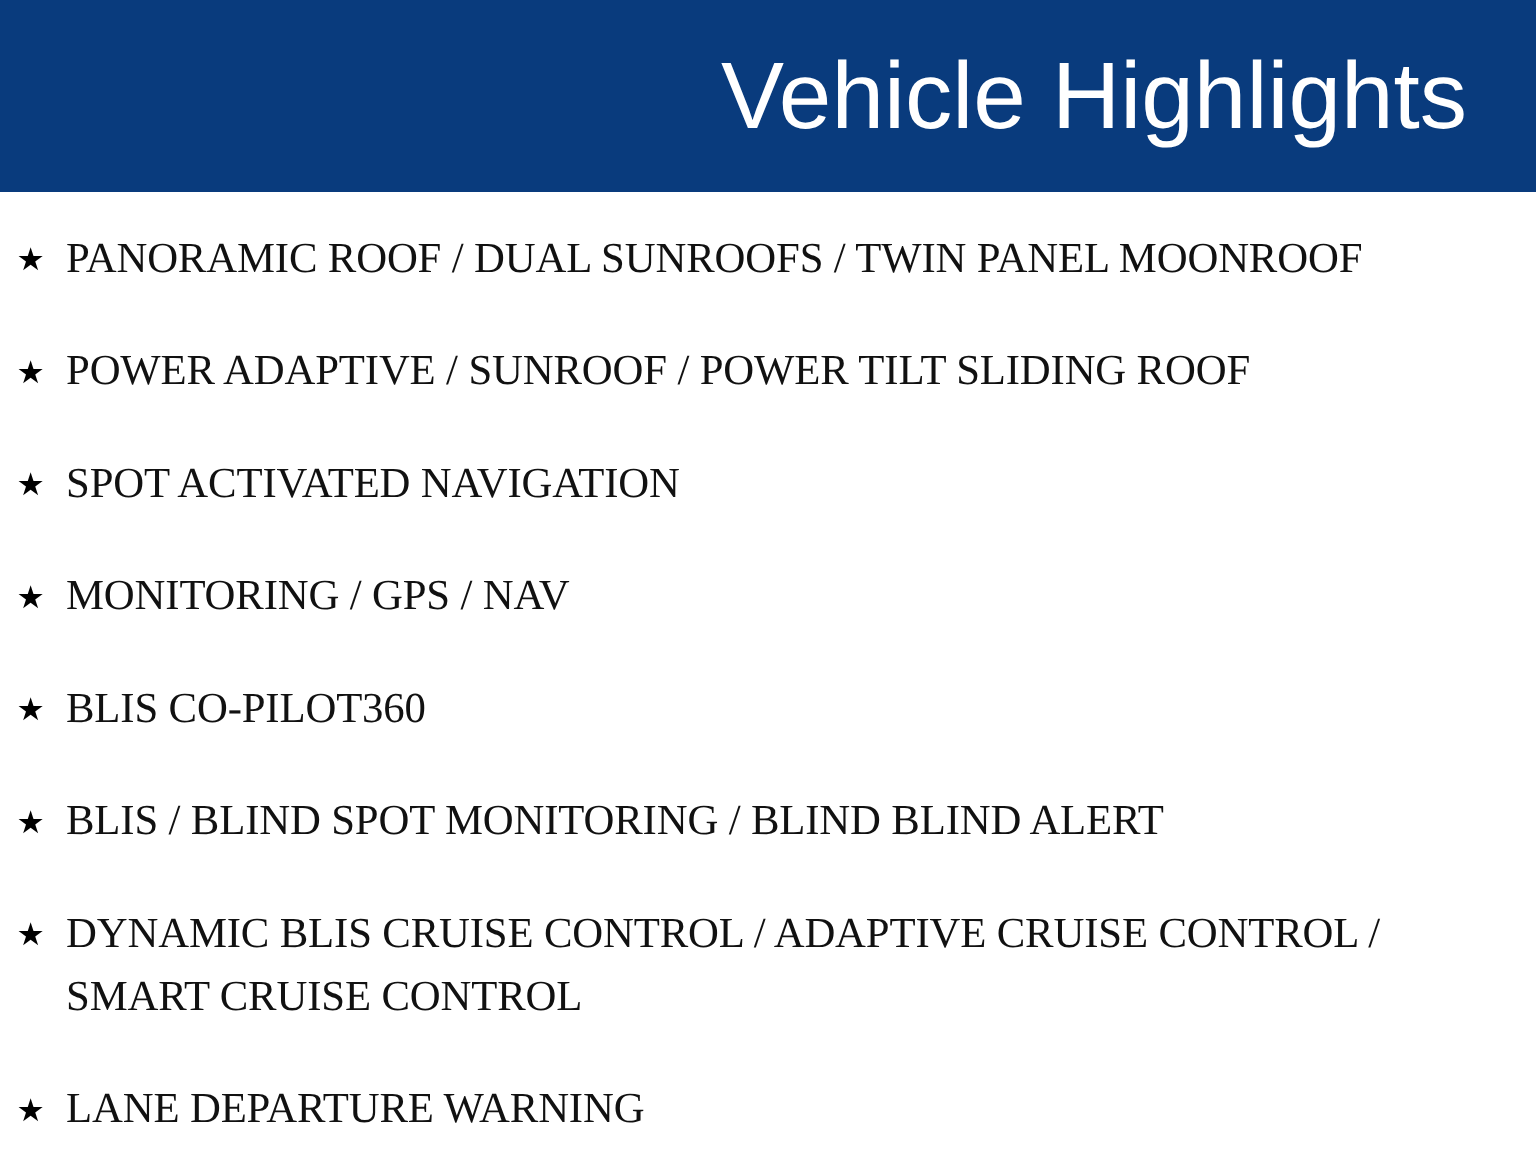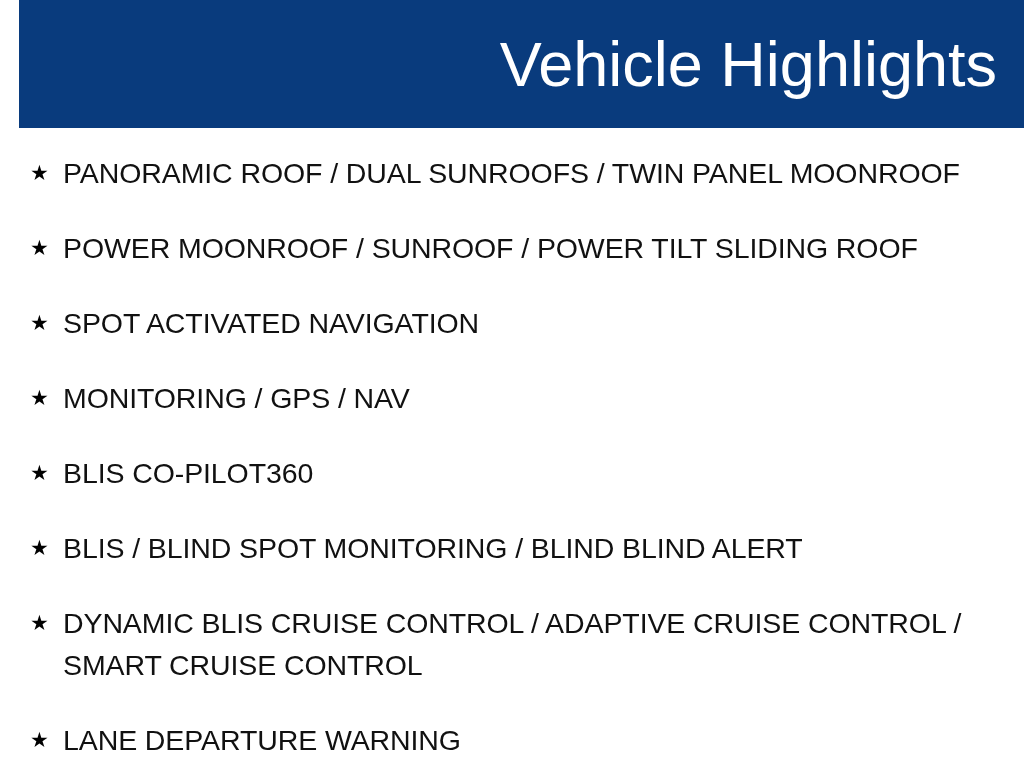--- a/index.html
+++ b/index.html
@@ -12,21 +12,20 @@
     background: #ffffff;
     font-family: "Liberation Sans", sans-serif;
     overflow: hidden;
   }
 
   .slide {
     position: relative;
     width: 980px;
     height: 768px;
     background: #ffffff;
-    margin-left: 19px;
   }
 
   
   .header-band {
     position: absolute;
     left: 0;
     top: 0;
     width: 1024px;
     height: 128px;
     background: #093b7d;
@@ -79,21 +78,21 @@
     line-height: 42px;
     color: #000000;
     font-family: "DejaVu Sans", sans-serif;
     font-size: 21px;
     text-align: left;
   }
 
   .highlight-text {
     display: block;
     color: #111111;
-    font-family: Liberation Sans, sans-serif;
+    font-family: Liberation Serif, serif;
     font-size: 28.5px;
     font-weight: 400;
     line-height: 42px;
     letter-spacing: -0.1px;
     white-space: normal;
   }
 </style>
 </head>
 <body>
 
@@ -105,21 +104,21 @@
 
   <ul class="highlights-list">
 
     <li class="highlight-item">
       <span class="bullet-star">★</span>
       <span class="highlight-text">PANORAMIC ROOF / DUAL SUNROOFS / TWIN PANEL MOONROOF</span>
     </li>
 
     <li class="highlight-item">
       <span class="bullet-star">★</span>
-      <span class="highlight-text">POWER MOONROOF / SUNROOF / POWER TILT SLIDING ROOF</span>
+      <span class="highlight-text">POWER ADAPTIVE / SUNROOF / POWER TILT SLIDING ROOF</span>
     </li>
 
     <li class="highlight-item">
       <span class="bullet-star">★</span>
       <span class="highlight-text">SPOT ACTIVATED NAVIGATION</span>
     </li>
 
     <li class="highlight-item">
       <span class="bullet-star">★</span>
       <span class="highlight-text">MONITORING / GPS / NAV</span>

